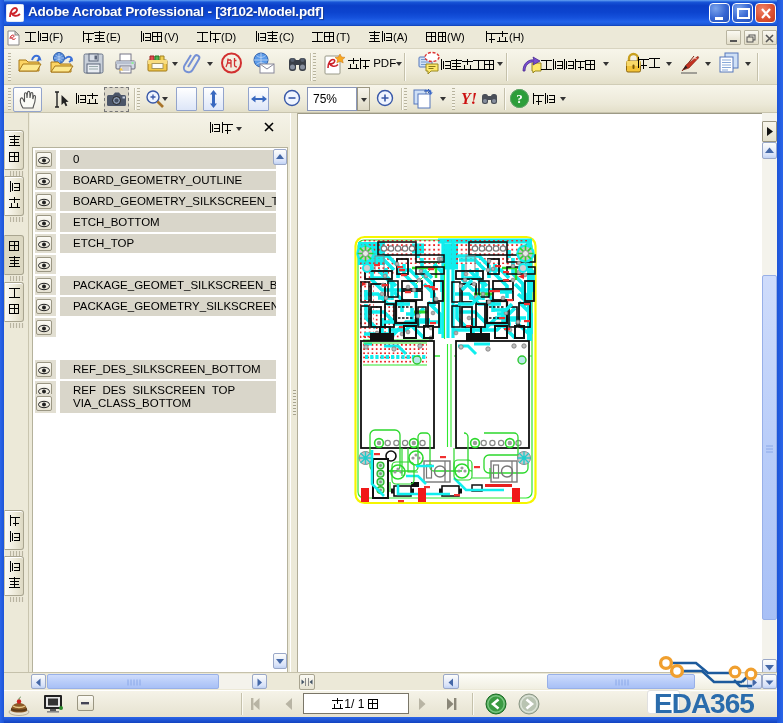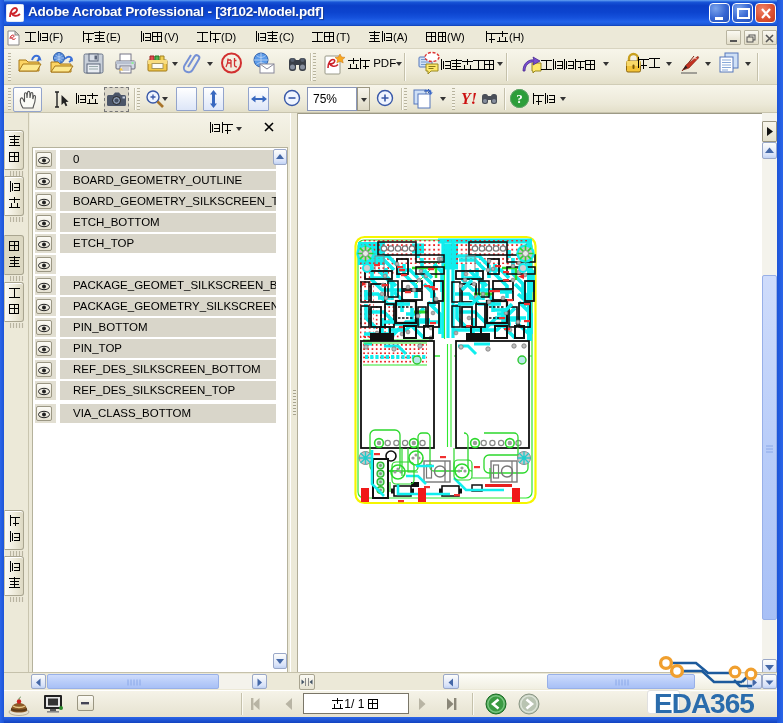--- a/index.html
+++ b/index.html
@@ -404,47 +404,38 @@
             <circle cx="7" cy="6.5" r="2" fill="#222"></circle>
           </svg></span>
         <span class="lbl">PACKAGE_GEOMETRY_SILKSCREEN_</span>
       </div>
   <div class="lrow" style="top:170px">
         <span class="eye"></span>
         <span class="eyebtn"><svg width="14" height="13">
             <ellipse cx="7" cy="6.5" rx="5.5" ry="3.2" fill="none" stroke="#222"></ellipse>
             <circle cx="7" cy="6.5" r="2" fill="#222"></circle>
           </svg></span>
-        <span class="lbl">PIN_BOTTOM</span>
-      </div>
-  <div class="lrow" style="top:191px">
-        <span class="eye"></span>
-        <span class="eyebtn"><svg width="14" height="13">
-            <ellipse cx="7" cy="6.5" rx="5.5" ry="3.2" fill="none" stroke="#222"></ellipse>
-            <circle cx="7" cy="6.5" r="2" fill="#222"></circle>
-          </svg></span>
-        <span class="lbl">PIN_TOP</span>
       </div>
   <div class="lrow" style="top:233px">
         <span class="eye"></span>
         <span class="eyebtn"><svg width="14" height="13">
             <ellipse cx="7" cy="6.5" rx="5.5" ry="3.2" fill="none" stroke="#222"></ellipse>
             <circle cx="7" cy="6.5" r="2" fill="#222"></circle>
           </svg></span>
         <span class="lbl">REF_DES_SILKSCREEN_TOP</span>
       </div>
   <div class="lrow" style="top:212px">
         <span class="eye"></span>
         <span class="eyebtn"><svg width="14" height="13">
             <ellipse cx="7" cy="6.5" rx="5.5" ry="3.2" fill="none" stroke="#222"></ellipse>
             <circle cx="7" cy="6.5" r="2" fill="#222"></circle>
           </svg></span>
         <span class="lbl">REF_DES_SILKSCREEN_BOTTOM</span>
       </div>
-  <div class="lrow" style="top:256px">
+  <div class="lrow" style="top:246px">
         <span class="eye"></span>
         <span class="eyebtn"><svg width="14" height="13">
             <ellipse cx="7" cy="6.5" rx="5.5" ry="3.2" fill="none" stroke="#222"></ellipse>
             <circle cx="7" cy="6.5" r="2" fill="#222"></circle>
           </svg></span>
         <span class="lbl">VIA_CLASS_BOTTOM</span>
       </div>
   <div class="abs sbtn" style="left:240px;top:1px;width:14px;height:16px"><svg width="12" height="14">
           <path d="M6 4 L10 9 L2 9 Z" fill="#4468a8"></path>
         </svg></div>

